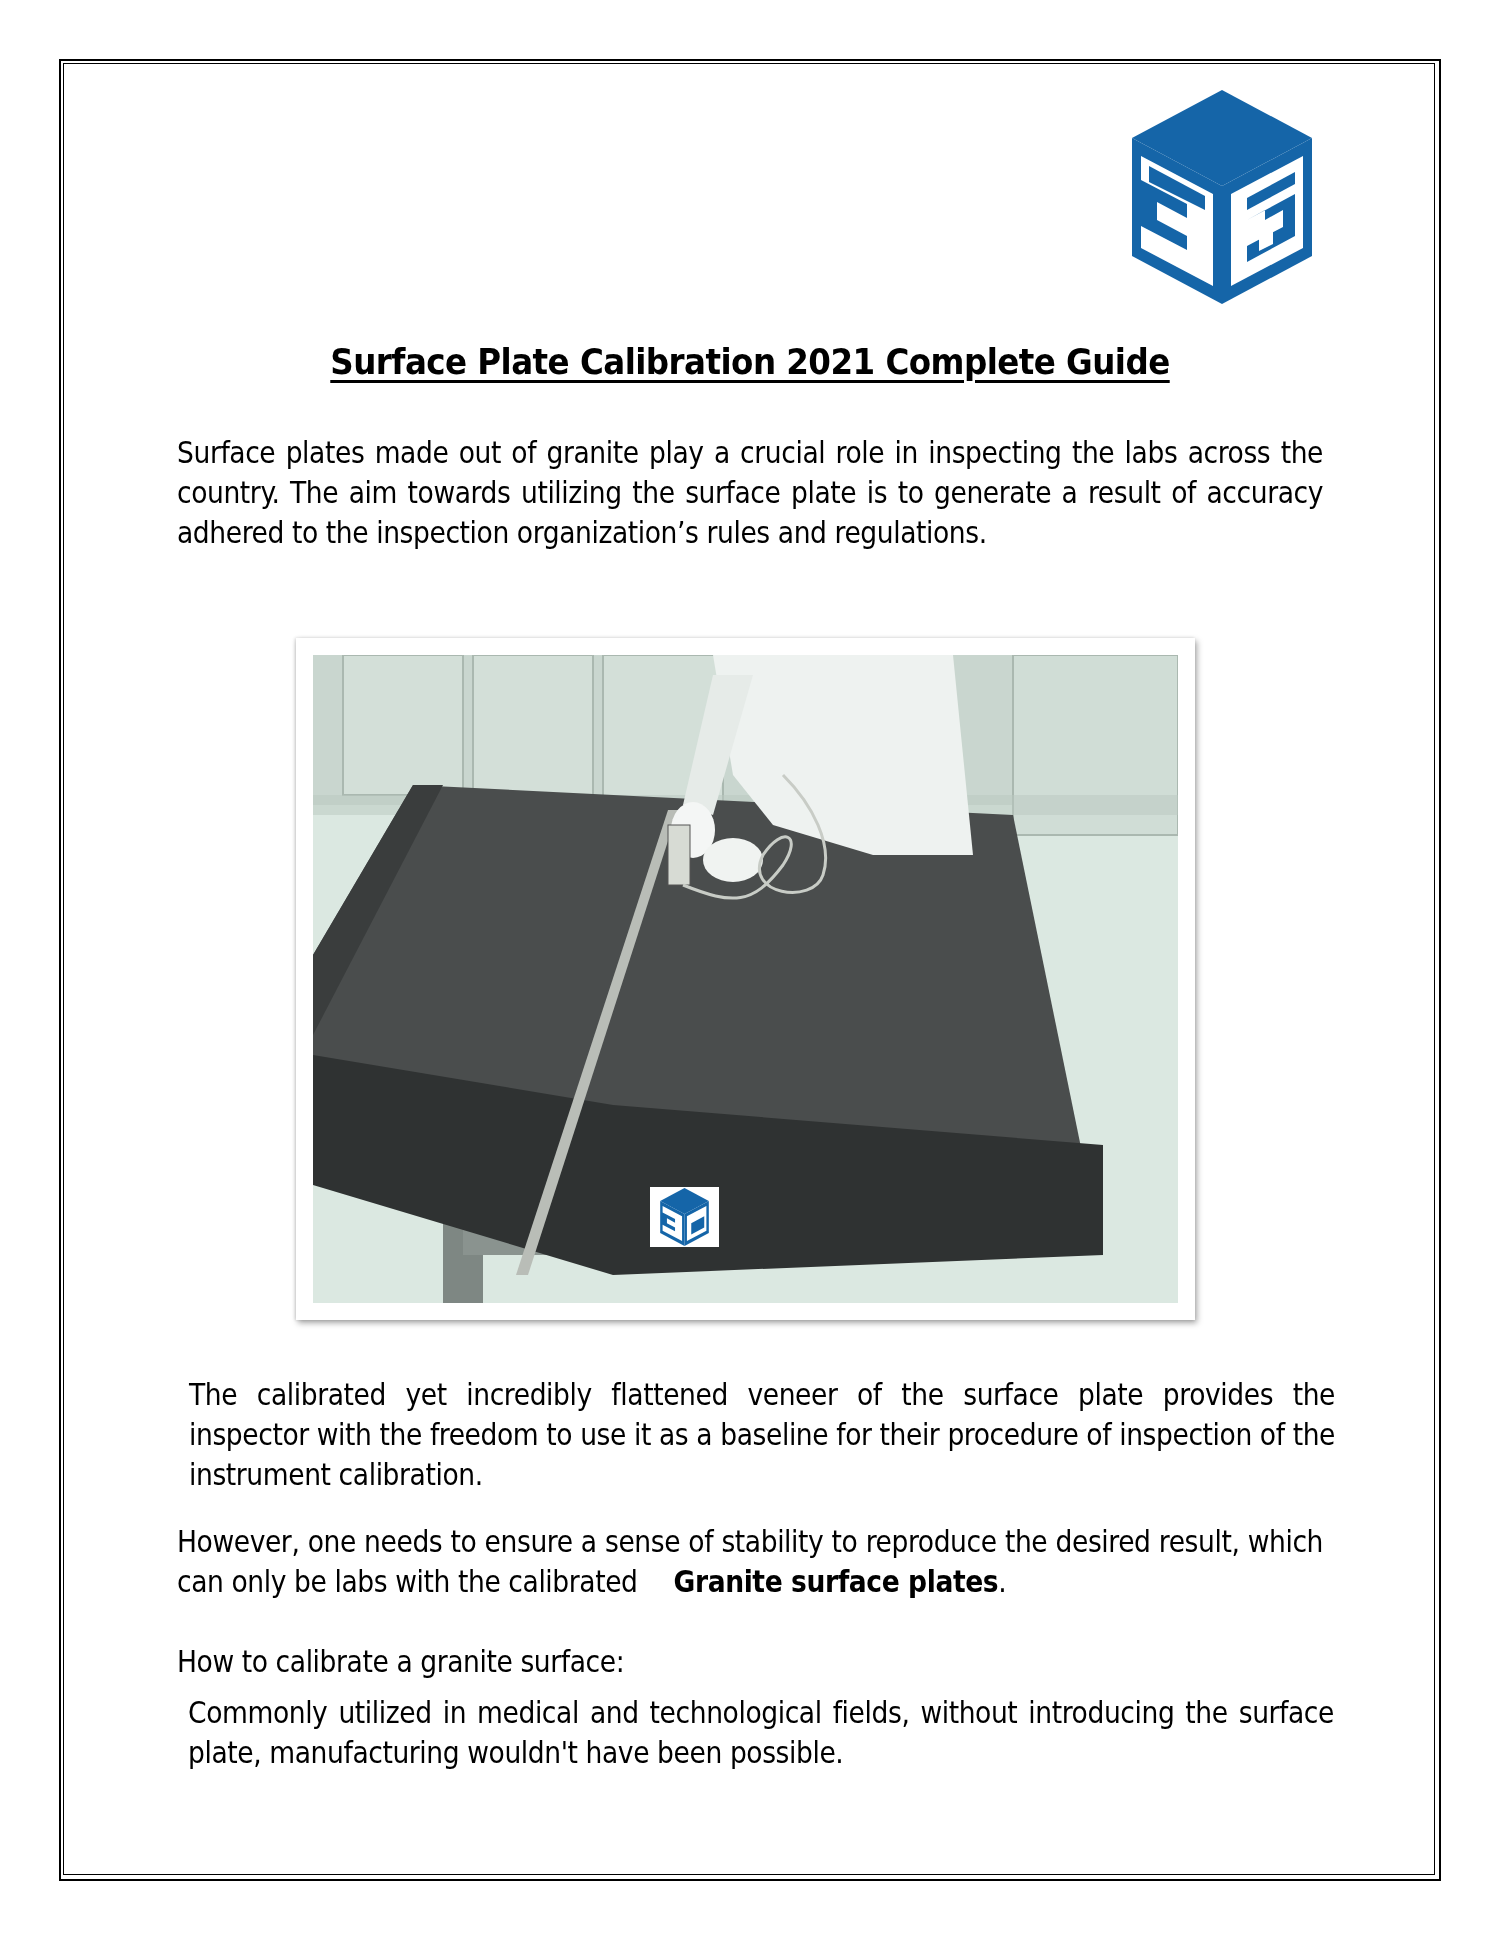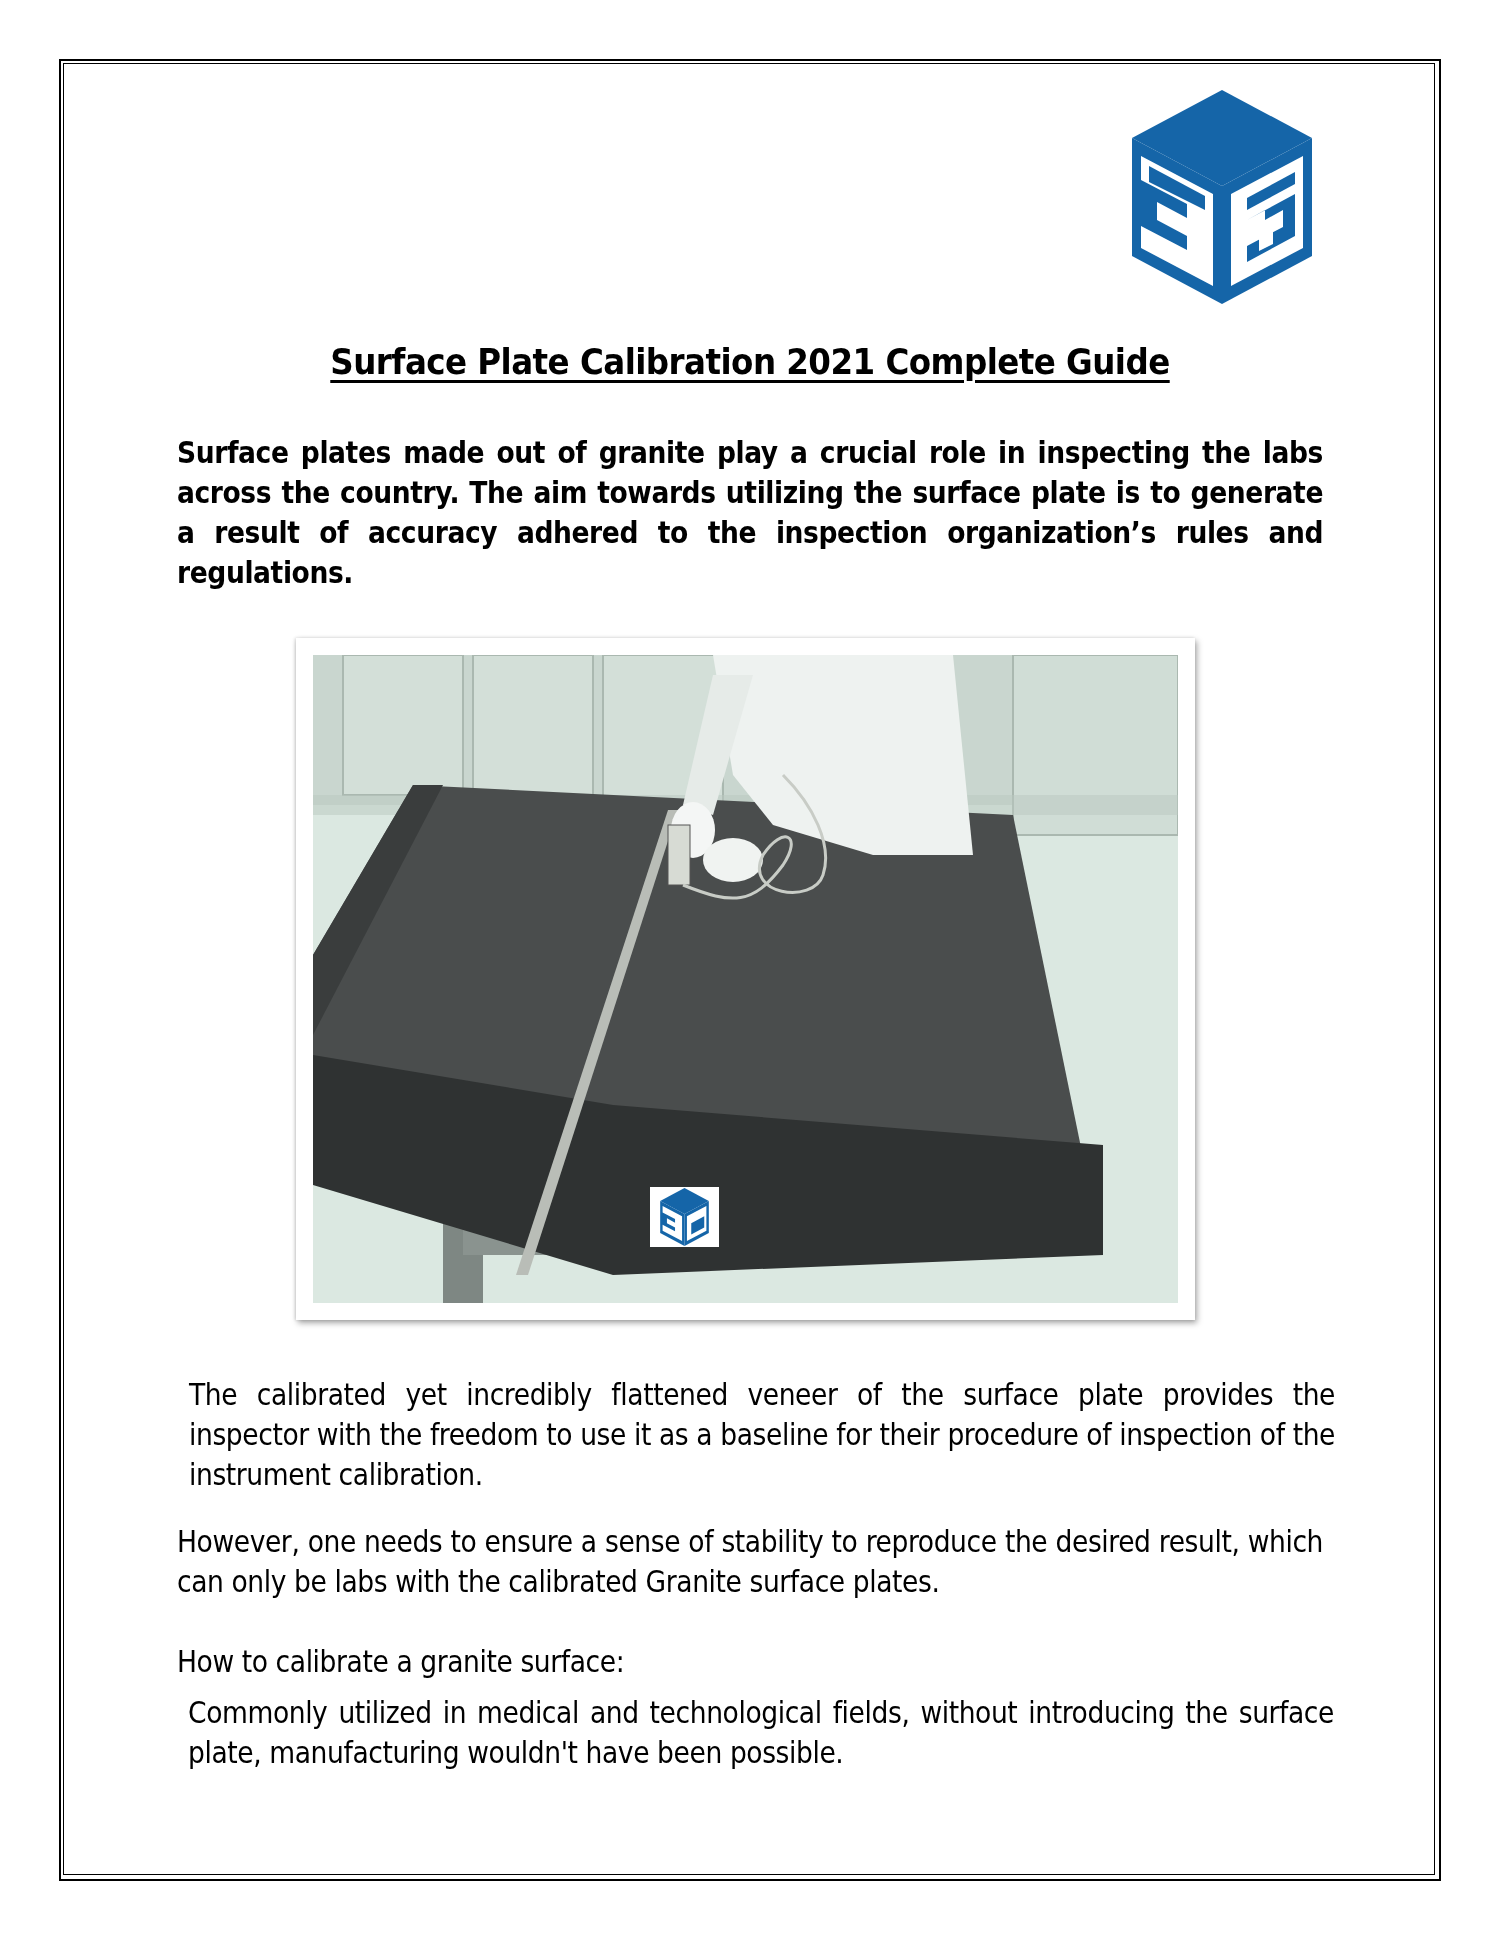--- a/index.html
+++ b/index.html
@@ -54,22 +54,22 @@
       position: absolute;
       left: 177px;
       width: 1146px;
       font-family: "DejaVu Sans", sans-serif;
       font-size: 29.5px;
       line-height: 40px;
       text-align: justify;
       letter-spacing: -0.4px;
       font-stretch: condensed;
     }
-    .para .b { font-weight: normal; }
-    #p1 { top: 433px; font-weight: bold; }
+    .para .b { font-weight: bold; margin-left: 28px; }
+    #p1 { top: 433px; }
     #p2 { top: 1363px; }
     #p3 { top: 1522px; }
     #h2 { top: 1642px; font-weight: normal; }
     #p4 { top: 1682px; }
 
     
     .photo-frame {
       position: absolute;
       left: 296px; top: 638px;
       width: 899px; height: 682px;

